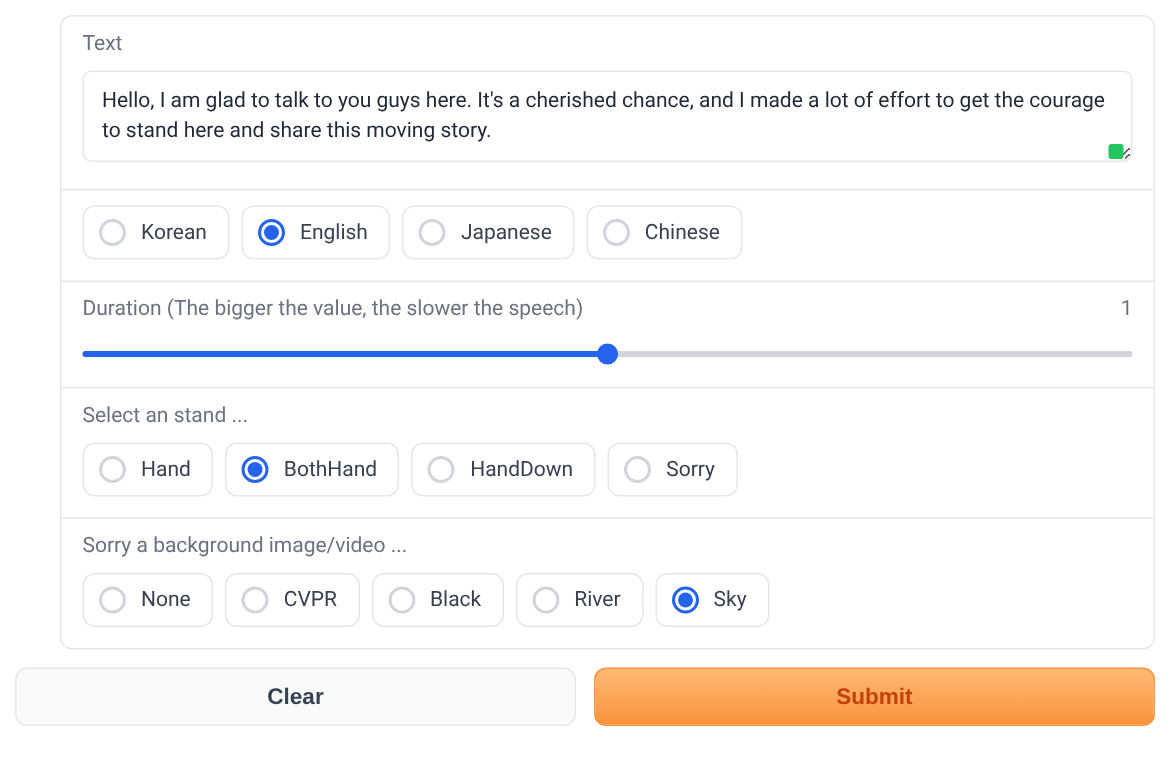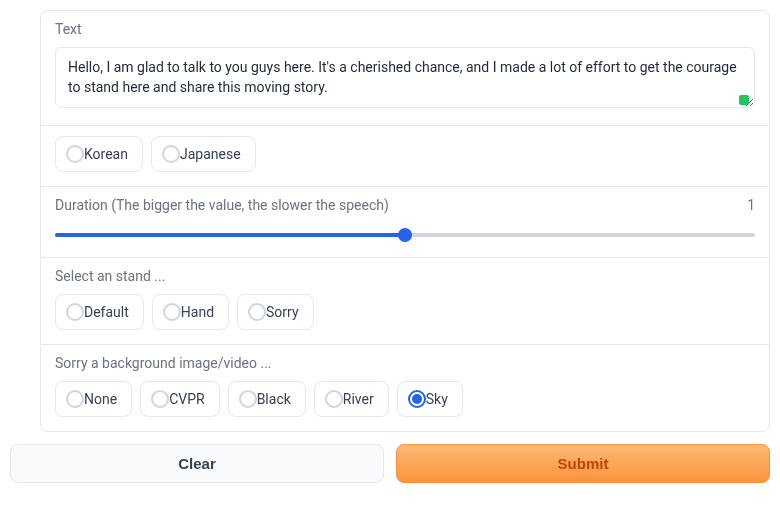--- a/index.html
+++ b/index.html
@@ -60,20 +60,21 @@
       gap: 8px;
     }
     .radio-chip {
       display: inline-flex;
       align-items: center;
       border: 1px solid #e5e7eb;
       border-radius: 8px;
       padding: 8px 14px 8px 10px;
       cursor: pointer;
       background: #fff;
+      gap: 10px;
     }
     .radio-circle {
       width: 18px;
       height: 18px;
       border: 2px solid #d1d5db;
       border-radius: 50%;
       display: inline-flex;
       align-items: center;
       justify-content: center;
       flex-shrink: 0;
@@ -171,23 +172,31 @@
       <div class="resize-handle"></div>
     </div>
   </div>
 
   <div class="section">
     <div class="radio-row" id="language-options">
         <label class="radio-chip">
           <span class="radio-circle"></span>
           <span class="radio-text">Korean</span>
         </label>
+        <label class="radio-chip selected">
+          <span class="radio-circle"></span>
+          <span class="radio-text">English</span>
+        </label>
         <label class="radio-chip">
           <span class="radio-circle"></span>
           <span class="radio-text">Japanese</span>
+        </label>
+        <label class="radio-chip">
+          <span class="radio-circle"></span>
+          <span class="radio-text">Chinese</span>
         </label>
       </div>
   </div>
 
   <div class="section">
     <div class="duration-row">
       <span>Duration (The bigger the value, the slower the speech)</span>
       <span class="duration-value">1</span>
     </div>
     <div class="slider-wrap">
@@ -196,25 +205,29 @@
       </div>
       <div class="slider-thumb" id="slider-thumb" style="left: 50%;"></div>
     </div>
   </div>
 
   <div class="section">
     <div class="label">Select an stand ...</div>
     <div class="radio-row" id="action-options">
         <label class="radio-chip">
           <span class="radio-circle"></span>
-          <span class="radio-text">Default</span>
-        </label>
-        <label class="radio-chip">
-          <span class="radio-circle"></span>
           <span class="radio-text">Hand</span>
+        </label>
+        <label class="radio-chip selected">
+          <span class="radio-circle"></span>
+          <span class="radio-text">BothHand</span>
+        </label>
+        <label class="radio-chip">
+          <span class="radio-circle"></span>
+          <span class="radio-text">HandDown</span>
         </label>
         <label class="radio-chip">
           <span class="radio-circle"></span>
           <span class="radio-text">Sorry</span>
         </label>
       </div>
   </div>
 
   <div class="section">
     <div class="label">Sorry a background image/video ...</div>

